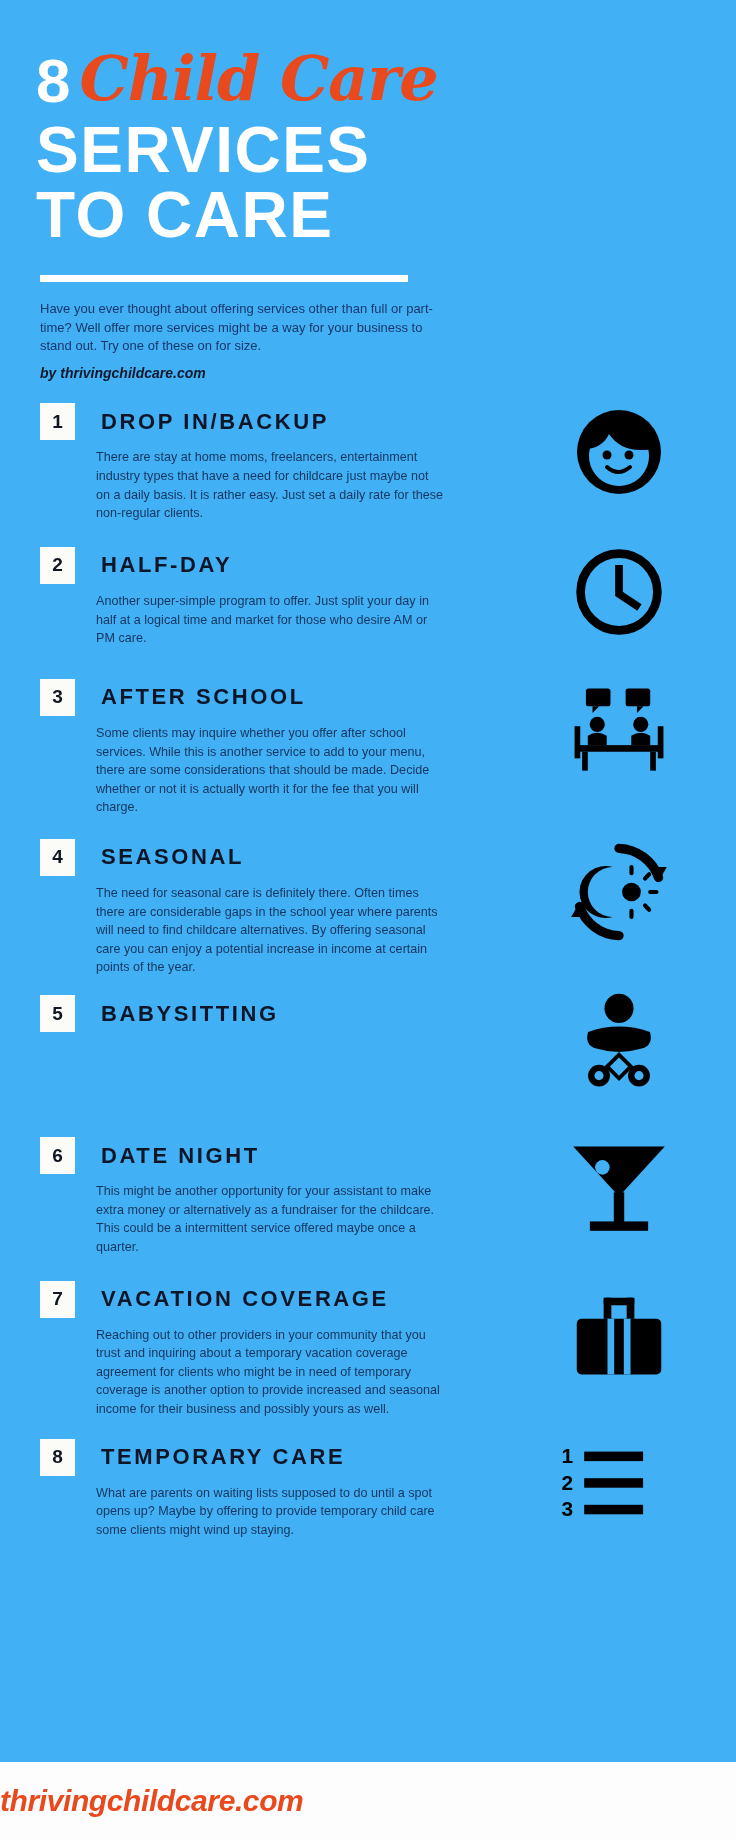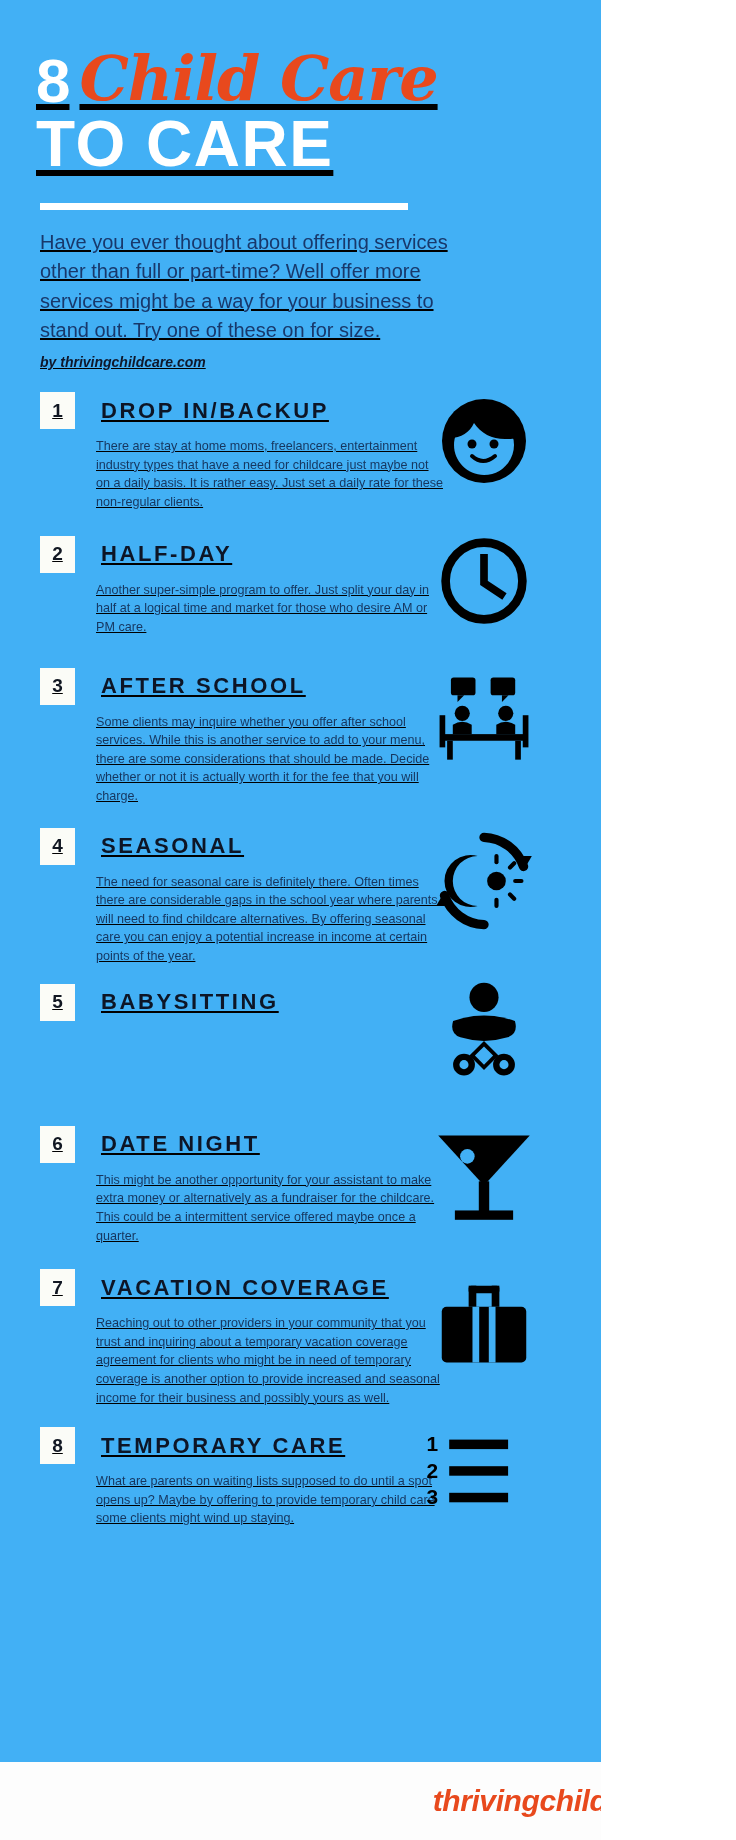--- a/index.html
+++ b/index.html
@@ -4,25 +4,24 @@
 <style>
   * { box-sizing: border-box; margin: 0; padding: 0; }
   html, body {
     width: 736px;
     height: 1840px;
     font-family: "Liberation Sans", sans-serif;
     background: #ffffff;
   }
   #page {
     position: relative;
-    width: 601px;
+    width: 736px;
     height: 1840px;
     background: #42b0f5;
     overflow: hidden;
-    text-decoration: underline;
   }
 
   
   .header {
     padding: 48px 0 0 36px;
   }
   .title-line1 {
     font-size: 62px;
     line-height: 1.0;
     font-weight: 700;
@@ -60,21 +59,21 @@
     width: 368px;
     height: 7px;
     background: #ffffff;
     margin: 26px 0 0 40px;
   }
 
   .intro {
     margin: 18px 0 0 40px;
     width: 408px;
     color: #18386b;
-    font-size: 20px;
+    font-size: 13px;
     line-height: 1.46;
     font-weight: 400;
   }
   .byline {
     margin: 9px 0 0 40px;
     color: #0f172a;
     font-size: 14px;
     font-weight: 700;
     font-style: italic;
   }
@@ -134,40 +133,41 @@
 
   
   .footer {
     position: absolute;
     left: 0; bottom: 0;
     width: 736px;
     height: 78px;
     background: #fdfdfd;
     display: flex;
     align-items: center;
-    justify-content: flex-end;
+    justify-content: flex-start;
   }
   .footer-text {
     color: #e8491d;
     font-weight: 700;
     font-style: italic;
     font-size: 30px;
     letter-spacing: -0.4px;
     font-family: "Liberation Sans", sans-serif;
   }
 </style>
 </head>
 <body>
 
 <div id="page">
 
   <div class="header">
     <div class="title-line1">
       <span class="title-num">8</span><span class="title-script">Child Care</span>
     </div>
+    <div class="title-line2">SERVICES</div>
     <div class="title-line3">TO CARE</div>
   </div>
 
   <div class="divider"></div>
 
   <div class="intro">Have you ever thought about offering services other than full or part-time?  Well offer more services might be a way for your business to stand out.  Try one of these on for size.</div>
   <div class="byline">by thrivingchildcare.com</div>
 
   <div class="items">
 

